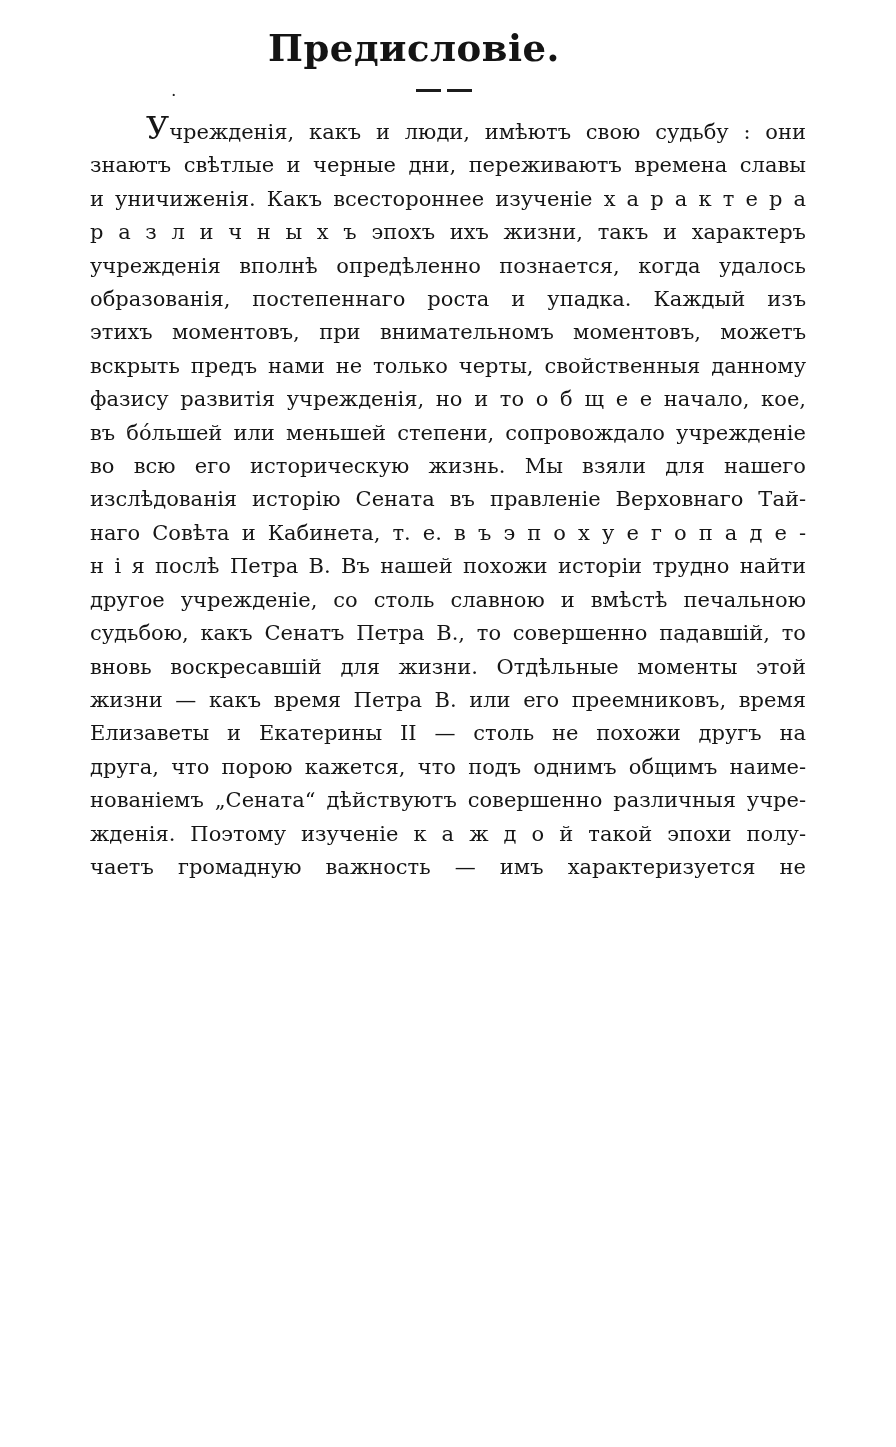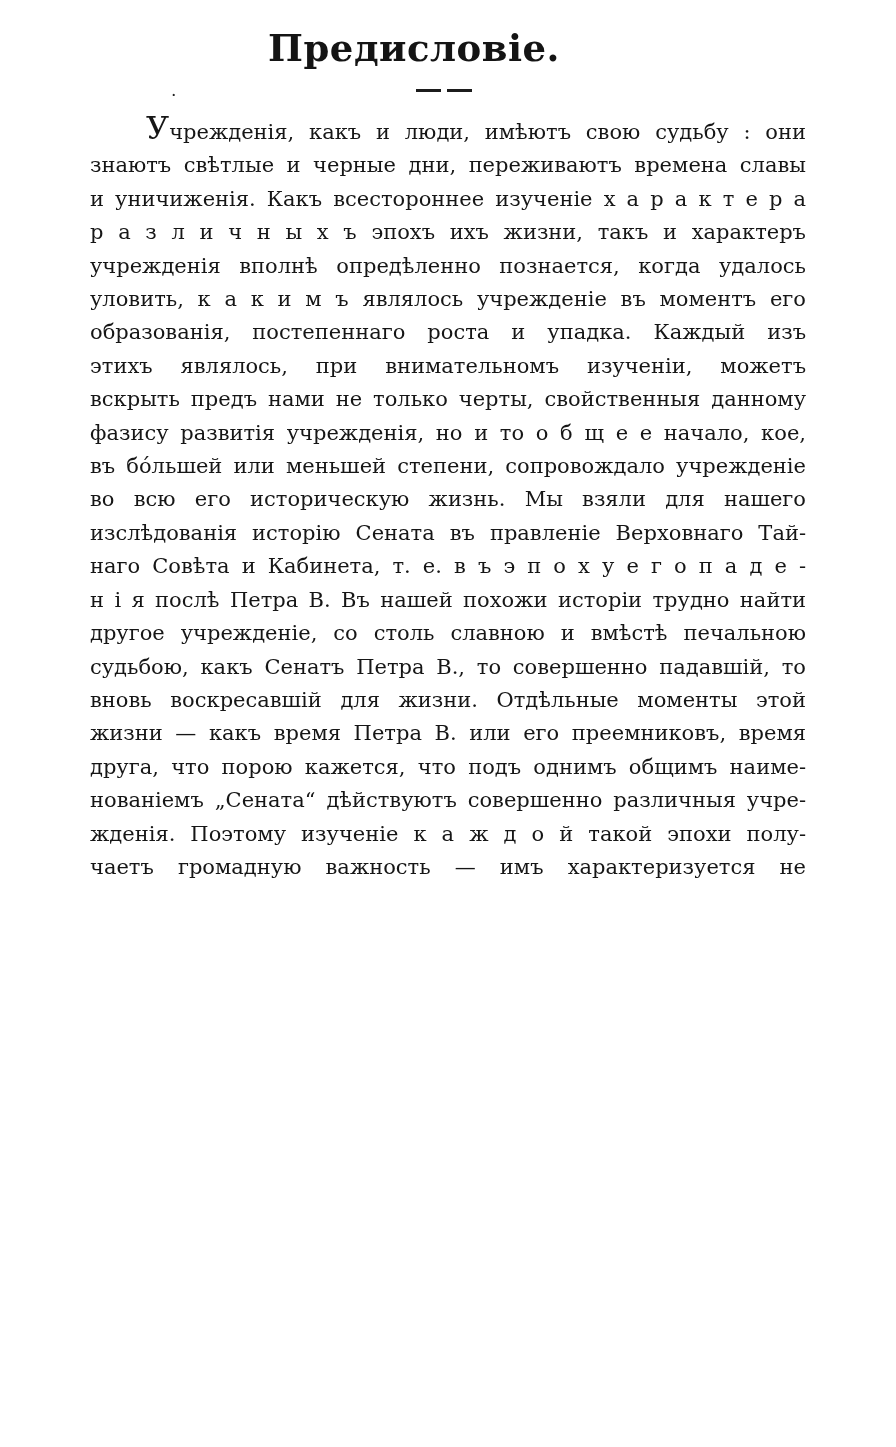--- a/index.html
+++ b/index.html
@@ -62,32 +62,32 @@
 <div class="page">
   <h1 class="title">Предисловіе.</h1>
   <span class="stray">.</span>
   <div class="divider"></div>
   <div class="text">
       <div class="line first">Учрежденія, какъ и люди, имѣютъ свою судьбу : они</div>
       <div class="line">знаютъ свѣтлые и черные дни, переживаютъ времена славы</div>
       <div class="line">и уничиженія. Какъ всестороннее изученіе х а р а к т е р а</div>
       <div class="line">р а з л и ч н ы х ъ эпохъ ихъ жизни, такъ и характеръ</div>
       <div class="line">учрежденія вполнѣ опредѣленно познается, когда удалось</div>
-      <div class="line">уловить, к а к и м ъ являлось учрежденіе въ моментъ его</div>
       <div class="line">образованія, постепеннаго роста и упадка. Каждый изъ</div>
-      <div class="line">этихъ являлось, при внимательномъ изученіи, можетъ</div>
+      <div class="line">этихъ моментовъ, при внимательномъ моментовъ, можетъ</div>
       <div class="line">вскрыть предъ нами не только черты, свойственныя данному</div>
       <div class="line">фазису развитія учрежденія, но и то о б щ е е начало, кое,</div>
       <div class="line">въ бо́льшей или меньшей степени, сопровождало учрежденіе</div>
       <div class="line">во всю его историческую жизнь. Мы взяли для нашего</div>
       <div class="line">изслѣдованія исторію Сената въ правленіе Верховнаго Тай-</div>
       <div class="line">наго Совѣта и Кабинета, т. е. в ъ э п о х у е г о п а д е -</div>
       <div class="line">н і я послѣ Петра В. Въ нашей похожи исторіи трудно найти</div>
       <div class="line">другое учрежденіе, со столь славною и вмѣстѣ печальною</div>
       <div class="line">судьбою, какъ Сенатъ Петра В., то совершенно падавшій, то</div>
       <div class="line">вновь воскресавшій для жизни. Отдѣльные моменты этой</div>
       <div class="line">жизни — какъ время Петра В. или его преемниковъ, время</div>
+      <div class="line">Елизаветы и Екатерины II — столь не похожи другъ на</div>
       <div class="line">друга, что порою кажется, что подъ однимъ общимъ наиме-</div>
       <div class="line">нованіемъ „Сената“ дѣйствуютъ совершенно различныя учре-</div>
       <div class="line">жденія. Поэтому изученіе к а ж д о й такой эпохи полу-</div>
       <div class="line">чаетъ громадную важность — имъ характеризуется не</div>
     </div>
 </div>
 
 </body></html>

